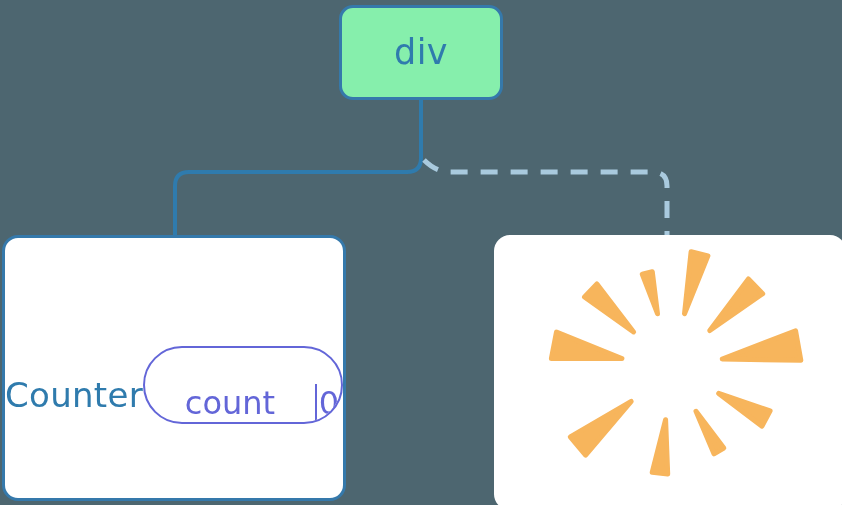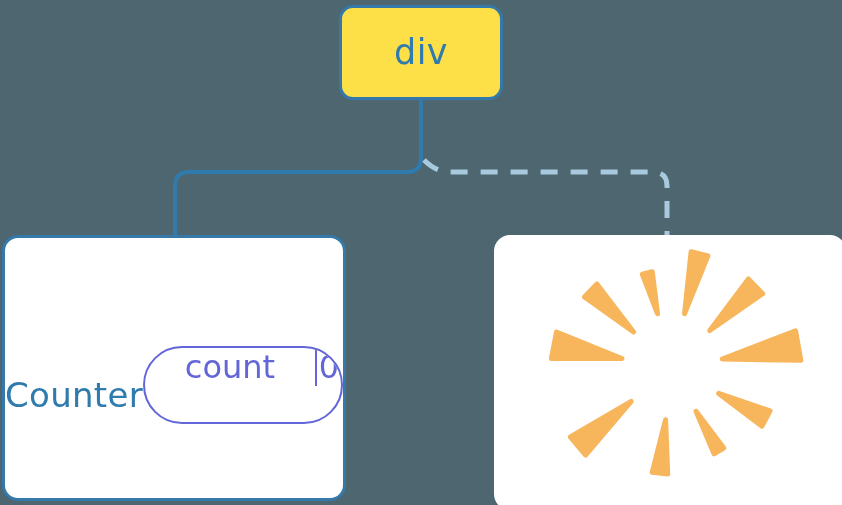--- a/index.html
+++ b/index.html
@@ -70,21 +70,21 @@
     margin-top: 53px;
     letter-spacing: 0.3px;
   }
   .state-pill {
     margin-top: 34px;
     width: 265px;
     height: 78px;
     border: 2px solid #6366d8;
     border-radius: 49px;
     display: flex;
-    align-items: flex-start;
+    align-items: flex-end;
     box-sizing: border-box;
     overflow: hidden;
   }
   .state-pill .pill-key {
     flex: 0 0 172px;
     display: flex;
     align-items: center;
     justify-content: center;
     color: #6366d8;
     font-size: 32px;
@@ -124,21 +124,21 @@
 
 <div id="canvas" style="background: rgb(77, 102, 112);">
 
   <svg class="edge-layer" viewBox="0 0 842 505" width="842" height="505" xmlns="http://www.w3.org/2000/svg">
 
     <path d="M 421,100 L 421,158 Q 421,172 407,172 L 189,172 Q 175,172 175,186 L 175,238" fill="none" stroke="#2f7bad" stroke-width="4" stroke-linecap="round" stroke-linejoin="round"></path>
 
     <path d="M 424,160 Q 436,172 450,172 L 653,172 Q 667,172 667,186 L 667,240" fill="none" stroke="#a9cade" stroke-width="5" stroke-linecap="butt" stroke-linejoin="round" stroke-dasharray="17 13"></path>
   </svg>
 
-  <div class="node" id="node-div" style="background: #fde047;">
+  <div class="node" id="node-div" style="background: #86efac;">
     <span class="node-title">div</span>
   </div>
 
   <div class="node" id="node-counter" style="background: rgb(255, 255, 255);">
     <span class="node-title">Counter</span>
     <div class="state-pill">
       <span class="pill-key">count</span>
       <span class="pill-value">0</span>
     </div>
   </div>

